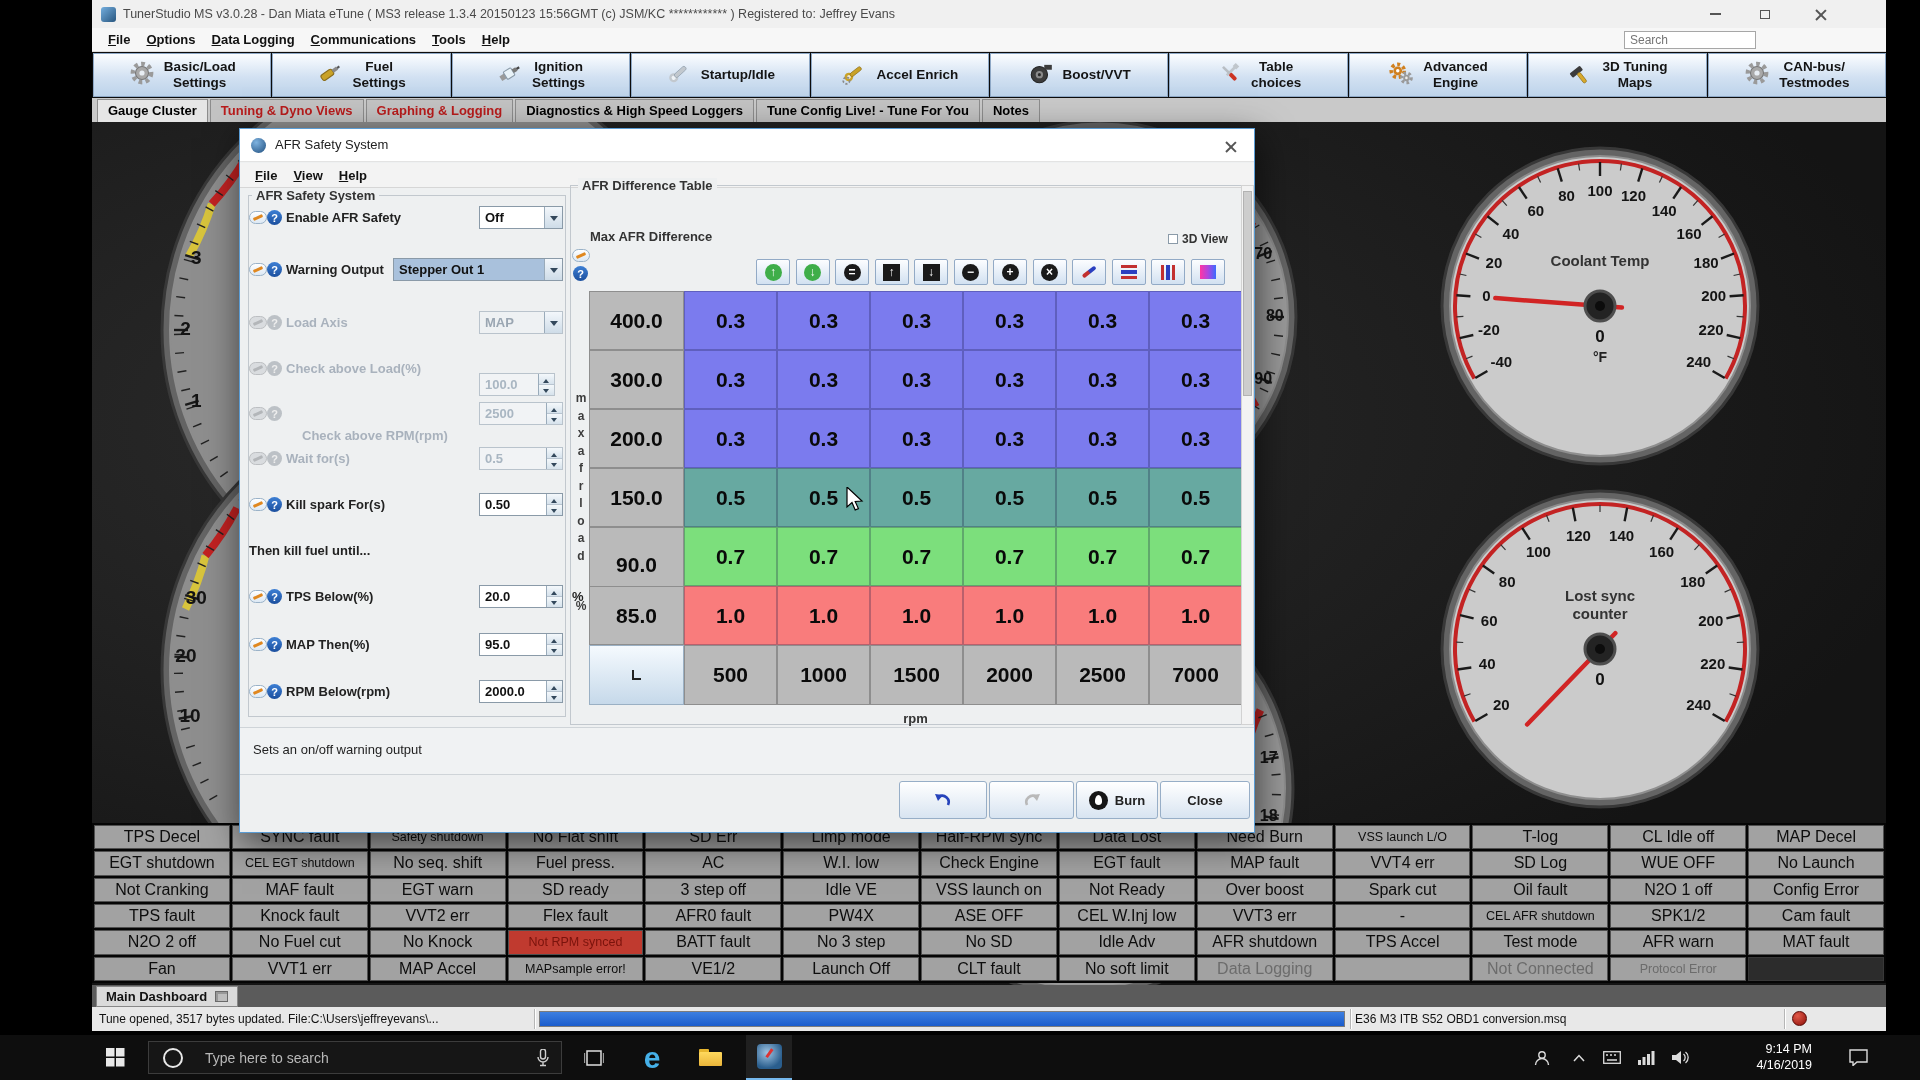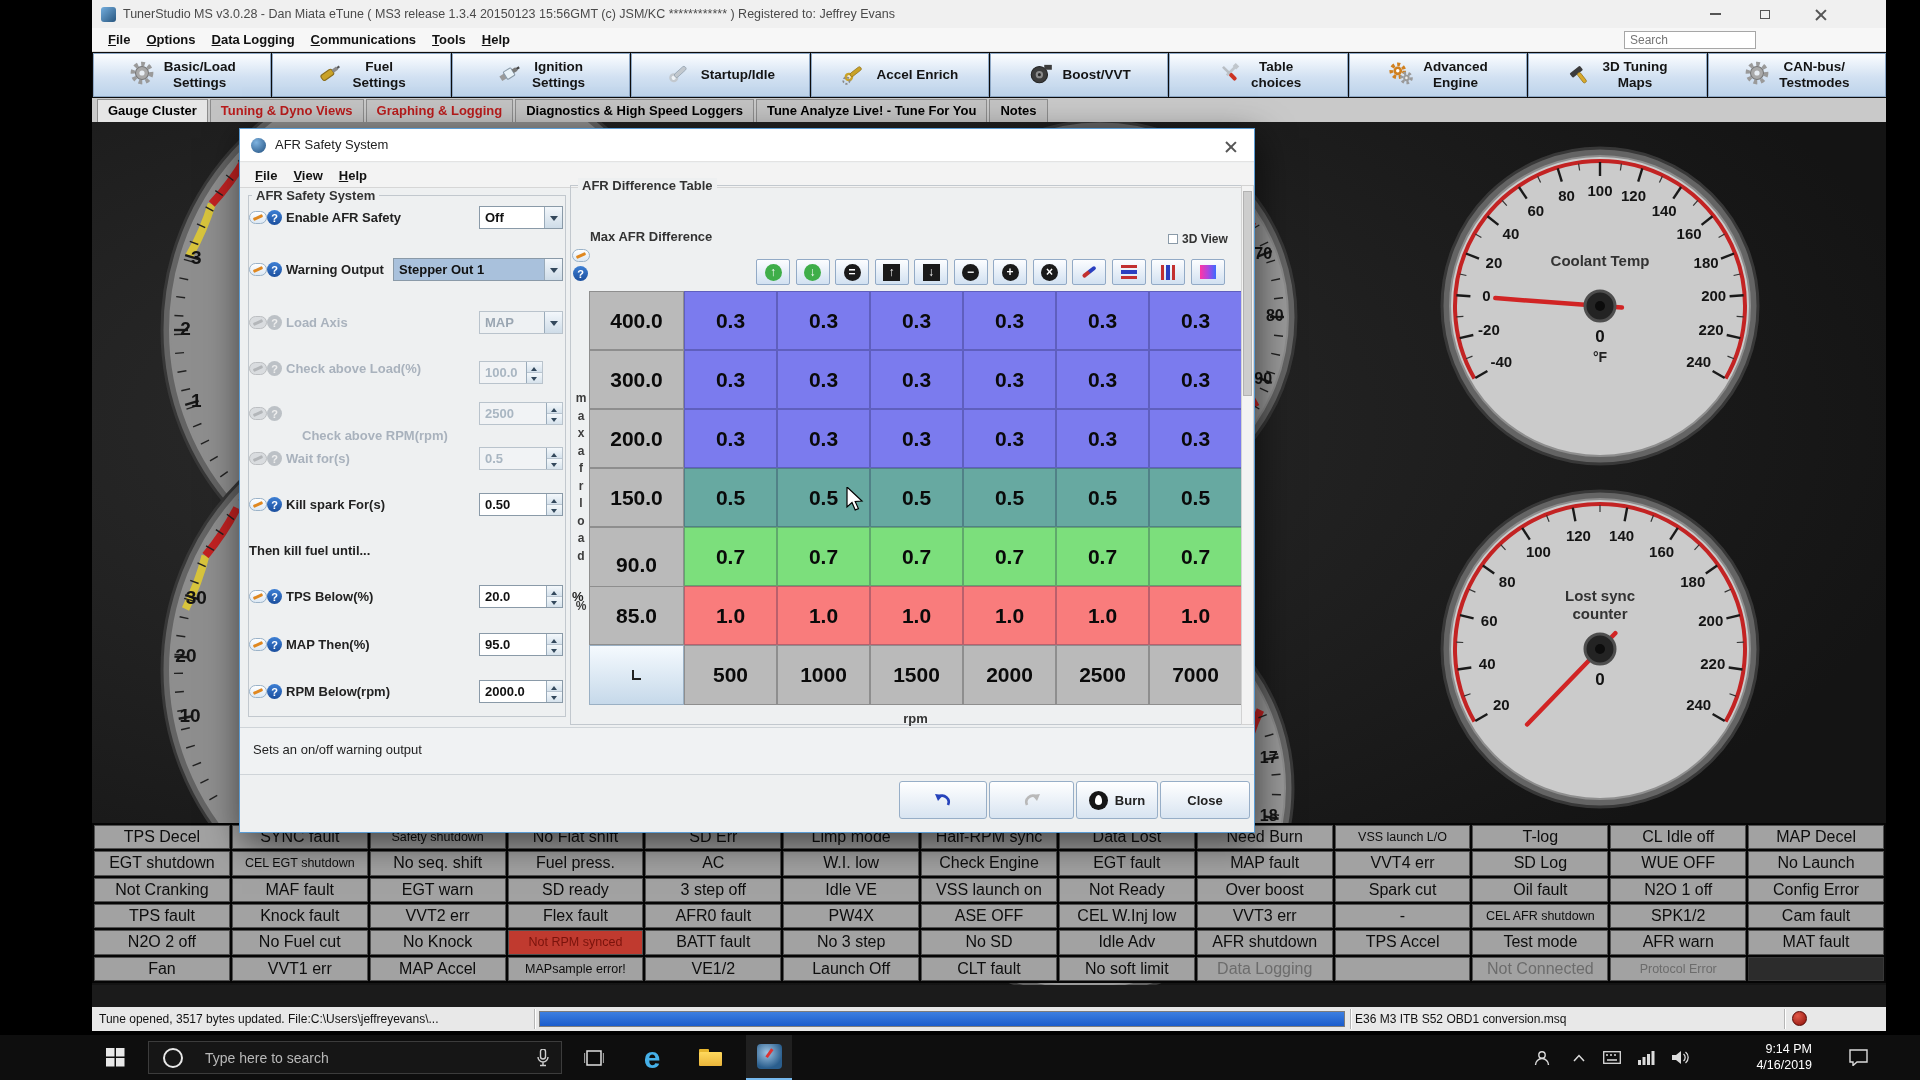--- a/index.html
+++ b/index.html
@@ -291,21 +291,21 @@
           <div>CAN-bus/</div>
           <div>Testmodes</div>
         </div>
       </div>
     </div>
   <div id="tabrow">
       <span class="tab active">Gauge Cluster</span>
       <span class="tab muted">Tuning &amp; Dyno Views</span>
       <span class="tab muted">Graphing &amp; Logging</span>
       <span class="tab">Diagnostics &amp; High Speed Loggers</span>
-      <span class="tab">Tune Analyze Live! - Tune For You</span>
+      <span class="tab">Tune Config Live! - Tune For You</span>
       <span class="tab">Notes</span>
     </div>
   <div id="content">
     <svg id="gauge-svg" width="1794" height="863" viewBox="0 0 1794 863">
         <g>
           <circle cx="338" cy="208" r="268" fill="#646464" stroke="#383838" stroke-width="3"></circle>
           <circle cx="338" cy="208" r="260" fill="#8e8e8e" stroke="#8e8e8e" stroke-width="2"></circle>
           <path d="M119.8,82.0 A252,252 0 0 1 97.0,134.3" fill="none" stroke="#d8c43c" stroke-width="8"></path>
           <path d="M153.7,36.1 A252,252 0 0 1 119.8,82.0" fill="none" stroke="#c22222" stroke-width="8"></path>
           <line x1="173.4" y1="11.9" x2="179.2" y2="18.8" stroke="#222" stroke-width="1.4"></line>
@@ -583,20 +583,26 @@
         <div class="ind">Launch Off</div>
         <div class="ind">CLT fault</div>
         <div class="ind">No soft limit</div>
         <div class="ind dim">Data Logging</div>
         <div class="ind"></div>
         <div class="ind dim">Not Connected</div>
         <div class="ind dim small">Protocol Error</div>
         <div class="ind dark"></div>
       </div>
   </div>
+  <div id="dashbar">
+    <div class="dashtab">
+      <span>Main Dashboard</span>
+      <span class="dashtab-icon"></span>
+    </div>
+  </div>
   <div id="statusbar">
     <span id="status-msg">Tune opened, 3517 bytes updated. File:C:\Users\jeffreyevans\...</span>
     <div class="status-sep" style="left:442px"></div>
     <div id="status-progress"></div>
     <div class="status-sep" style="left:1258px"></div>
     <span id="status-file">E36 M3 ITB S52 OBD1 conversion.msq</span>
     <div class="status-sep" style="left:1692px"></div>
     <div id="status-alert"></div>
   </div>
 </div>
@@ -637,21 +643,21 @@
       <span class="pencil-ic dis" style="left: 9px; top: 187px;"></span>
       <span class="q-ic dis" style="left: 27px; top: 186px;">?</span>
       <span class="flabel dis" style="left: 46px; top: 182px;">Load Axis</span>
       <div class="combo dis" style="left: 239px; top: 182px; width: 84px;">
         <span class="cval">MAP</span>
         <span class="arrow"></span>
       </div>
       <span class="pencil-ic dis" style="left: 9px; top: 233px;"></span>
       <span class="q-ic dis" style="left: 27px; top: 232px;">?</span>
       <span class="flabel dis" style="left: 46px; top: 228px;">Check above Load(%)</span>
-      <div class="spin dis" style="left: 239px; top: 232px; width: 64px;">
+      <div class="spin dis" style="left: 239px; top: 244px; width: 76px;">
         <span class="sval">100.0</span>
         <span class="ud">
           <span class="up"></span>
           <span class="dn"></span>
         </span>
       </div>
       <span class="pencil-ic dis" style="left: 9px; top: 278px;"></span>
       <span class="q-ic dis" style="left: 27px; top: 277px;">?</span>
       <span class="flabel dis" style="left: 62px; top: 273px; margin-top: 22px;">Check above RPM(rpm)</span>
       <div class="spin dis" style="left: 239px; top: 273px; width: 84px;">

